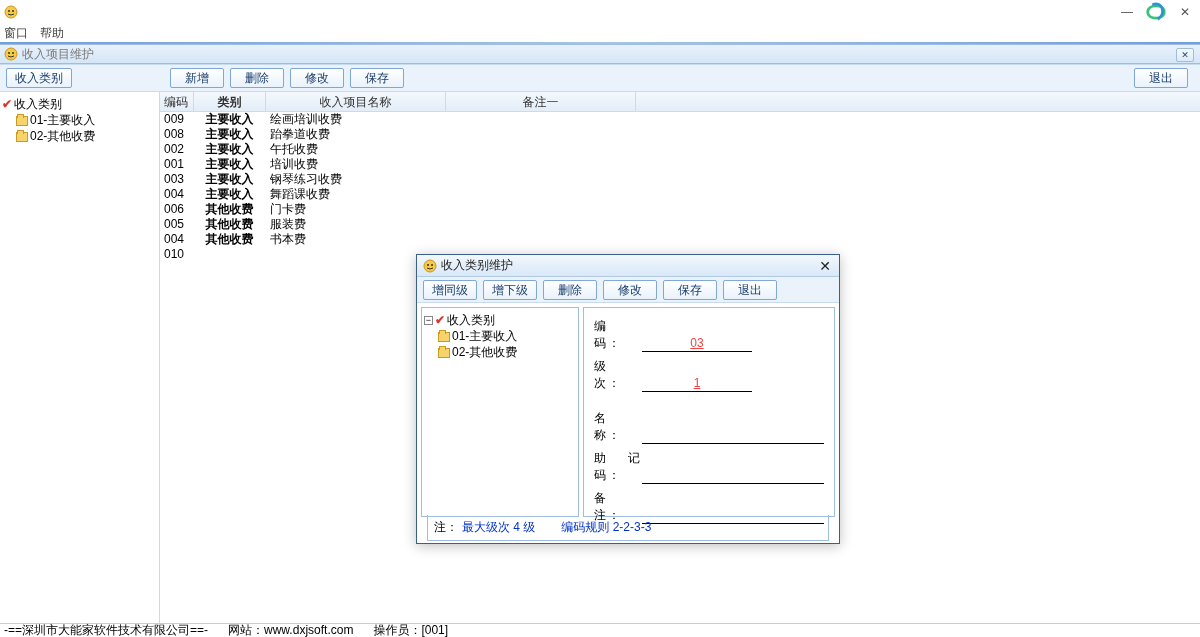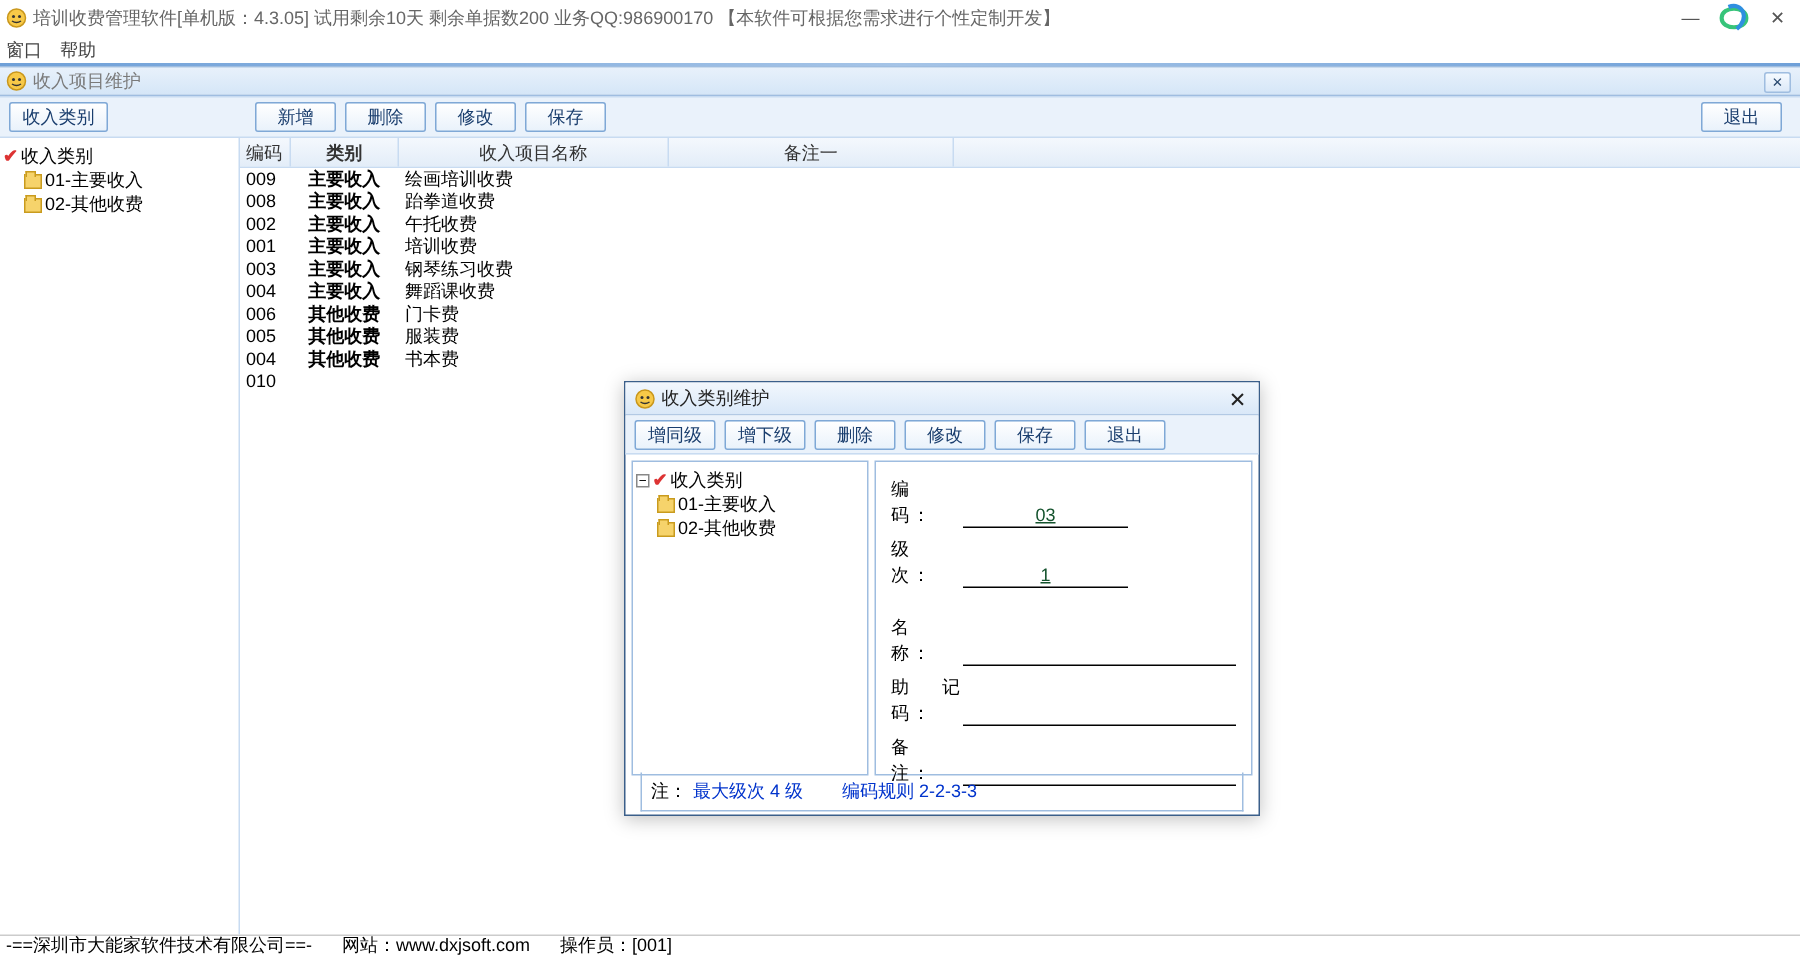--- a/index.html
+++ b/index.html
@@ -69,41 +69,40 @@
 .dialog { position:absolute; left:416px; top:254px; width:424px; height:290px; background:#fff; border:1px solid #3b5f8a; box-shadow:0 2px 12px rgba(0,0,0,.25); pointer-events:auto;}
 .dlg-title { height:22px; background:linear-gradient(#f2f7fd,#d9e8f8); border-bottom:1px solid #b2c9e4; display:flex; align-items:center; padding:0 6px; color:#222;}
 .dlg-title .dlg-close { margin-left:auto; width:16px; color:#222; font-size:14px; text-align:center; cursor:default;}
 .dlg-toolbar { height:26px; background:#eaf2fb; border-bottom:1px solid #c8dbf1; display:flex; align-items:center; padding:0 6px;}
 .dlg-body { display:flex; height: calc(100% - 22px - 26px - 22px); }
 .dlg-tree { width:158px; border:1px solid #9fbde0; margin:4px; padding:4px 2px;}
 .dlg-form { flex:1; border:1px solid #9fbde0; margin:4px 4px 4px 0; padding:10px 10px; }
 .form-row { display:flex; align-items:flex-end; margin-bottom:6px; }
 .form-lbl { width:48px; letter-spacing:2px; text-align:justify; }
 .form-line { flex:1; border-bottom:1px solid #000; height:16px; text-align:center;}
-.form-line.input { color:#14532d;text-decoration:underline; }
+.form-line.input { color:#ef4444;text-decoration:underline; }
 .form-gap { height:12px; }
 .dlg-footer { height:22px; border-top:0; display:flex; align-items:center; padding:0 6px; color:#0033cc;}
 .dlg-footer .note-label { color:#000; margin-right:4px;}
 .dlg-footer .sep { margin:0 8px; color:#0033cc;}
 .dlg-footer .inner { border:1px solid #9fbde0; border-top:none; margin:-4px 4px 4px 4px; padding:4px 6px; flex:1; display:flex;}
 
 </style>
 </head>
 <body>
 
 <div class="title-bar">
   <span class="app-icon">
     <svg width="14" height="14" viewBox="0 0 14 14">
         <circle cx="7" cy="7" r="6" fill="#f7c948" stroke="#c9971c"></circle>
         <circle cx="5" cy="6" r="1" fill="#333"></circle>
         <circle cx="9" cy="6" r="1" fill="#333"></circle>
         <path d="M4 9 Q7 11 10 9" stroke="#333" fill="none"></path>
       </svg>
   </span>
-  <span class="title-text">培训收费管理软件[单机版：4.3.05]  试用剩余10天  剩余单据数200            业务QQ:986900170   【本软件可根据您需求进行个性定制开发】</span>
   <span class="spacer"></span>
   <div class="win-controls">
     <div class="win-btn">—</div>
     <div class="logo-swirl">
       <svg width="22" height="22" viewBox="0 0 24 24">
           <path d="M3 12 C3 3, 21 3, 21 12 C21 21, 3 21, 3 12" fill="none" stroke="#37c47a" stroke-width="3"></path>
           <path d="M8 4 C18 0, 24 12, 14 20" fill="none" stroke="#2f8fe0" stroke-width="3"></path>
         </svg>
     </div>
     <div class="win-btn">✕</div>

